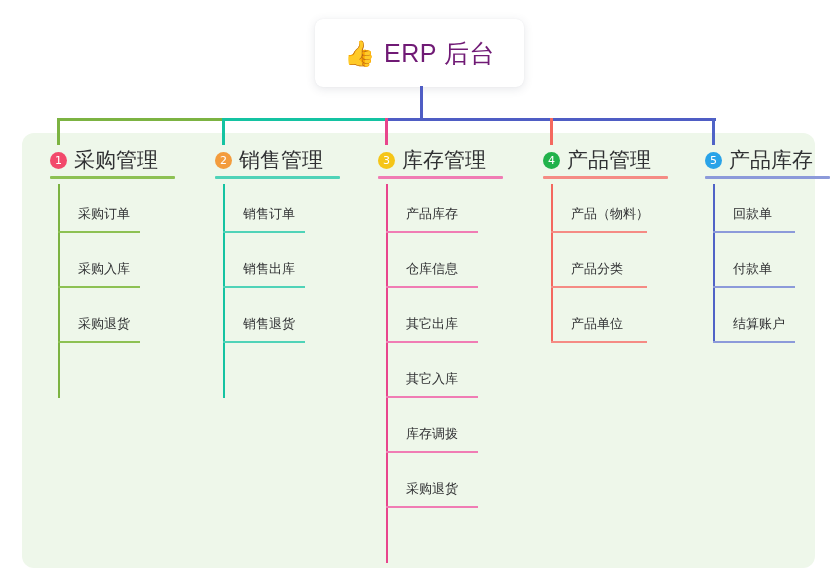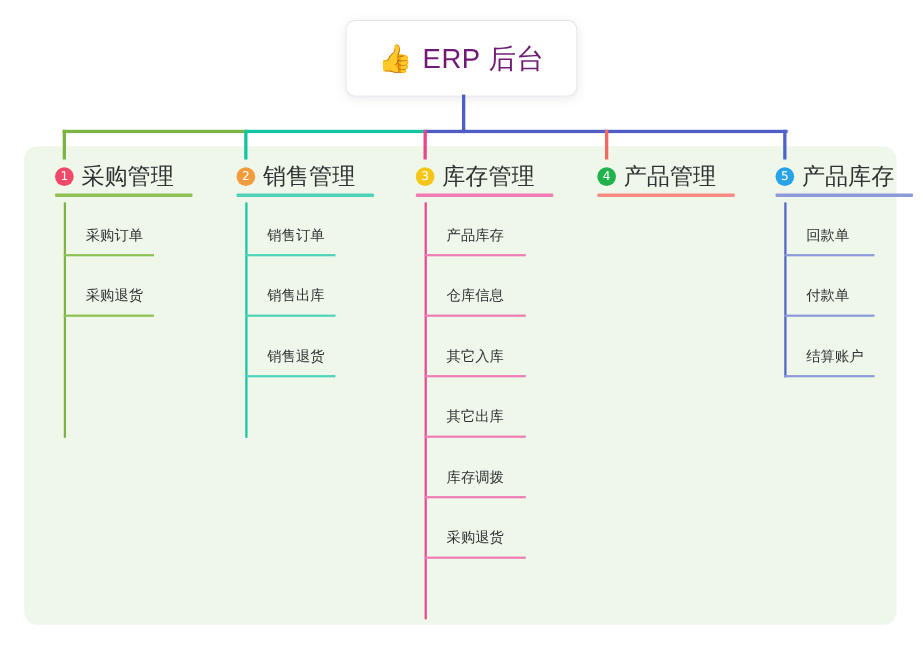--- a/index.html
+++ b/index.html
@@ -170,20 +170,24 @@
           <span class="col-title">采购管理</span>
           <div class="head-rule" style="background: rgb(141, 193, 83);"></div>
         </div>
         <div class="items">
           <div class="spine" style="background: rgb(124, 179, 66); height: 214px;"></div>
           <div class="item">
             <span class="item-label">采购订单</span>
             <div class="item-rule" style="background: rgb(141, 193, 83);"></div>
           </div>
           <div class="item">
+            <span class="item-label">采购入库</span>
+            <div class="item-rule" style="background: rgb(141, 193, 83);"></div>
+          </div>
+          <div class="item">
             <span class="item-label">采购退货</span>
             <div class="item-rule" style="background: rgb(141, 193, 83);"></div>
           </div>
         </div>
       </div>
       <div class="column" style="left: 195px;">
         <div class="col-head">
           <span class="badge" style="background: rgb(243, 156, 61);">2</span>
           <span class="col-title">销售管理</span>
           <div class="head-rule" style="background: rgb(79, 211, 184);"></div>
@@ -214,43 +218,58 @@
           <div class="spine" style="background: rgb(232, 69, 140); height: 379px;"></div>
           <div class="item">
             <span class="item-label">产品库存</span>
             <div class="item-rule" style="background: rgb(240, 124, 180); width: 92px;"></div>
           </div>
           <div class="item">
             <span class="item-label">仓库信息</span>
             <div class="item-rule" style="background: rgb(240, 124, 180); width: 92px;"></div>
           </div>
           <div class="item">
+            <span class="item-label">其它出库</span>
+            <div class="item-rule" style="background: rgb(240, 124, 180); width: 92px;"></div>
+          </div>
+          <div class="item">
             <span class="item-label">其它入库</span>
-            <div class="item-rule" style="background: rgb(240, 124, 180); width: 92px;"></div>
-          </div>
-          <div class="item">
-            <span class="item-label">其它出库</span>
             <div class="item-rule" style="background: rgb(240, 124, 180); width: 92px;"></div>
           </div>
           <div class="item">
             <span class="item-label">库存调拨</span>
             <div class="item-rule" style="background: rgb(240, 124, 180); width: 92px;"></div>
           </div>
           <div class="item">
             <span class="item-label">采购退货</span>
             <div class="item-rule" style="background: rgb(240, 124, 180); width: 92px;"></div>
           </div>
         </div>
       </div>
       <div class="column" style="left: 523px;">
         <div class="col-head">
           <span class="badge" style="background: rgb(33, 178, 75);">4</span>
           <span class="col-title">产品管理</span>
           <div class="head-rule" style="background: rgb(245, 139, 132);"></div>
         </div>
+        <div class="items">
+          <div class="spine" style="background: rgb(244, 104, 95); height: 159px;"></div>
+          <div class="item">
+            <span class="item-label">产品（物料）</span>
+            <div class="item-rule" style="background: rgb(245, 139, 132); width: 96px;"></div>
+          </div>
+          <div class="item">
+            <span class="item-label">产品分类</span>
+            <div class="item-rule" style="background: rgb(245, 139, 132); width: 96px;"></div>
+          </div>
+          <div class="item">
+            <span class="item-label">产品单位</span>
+            <div class="item-rule" style="background: rgb(245, 139, 132); width: 96px;"></div>
+          </div>
+        </div>
       </div>
       <div class="column" style="left: 685px;">
         <div class="col-head">
           <span class="badge" style="background: rgb(41, 163, 232);">5</span>
           <span class="col-title">产品库存</span>
           <div class="head-rule" style="background: rgb(140, 154, 218);"></div>
         </div>
         <div class="items">
           <div class="spine" style="background: rgb(79, 99, 199); height: 159px;"></div>
           <div class="item">

